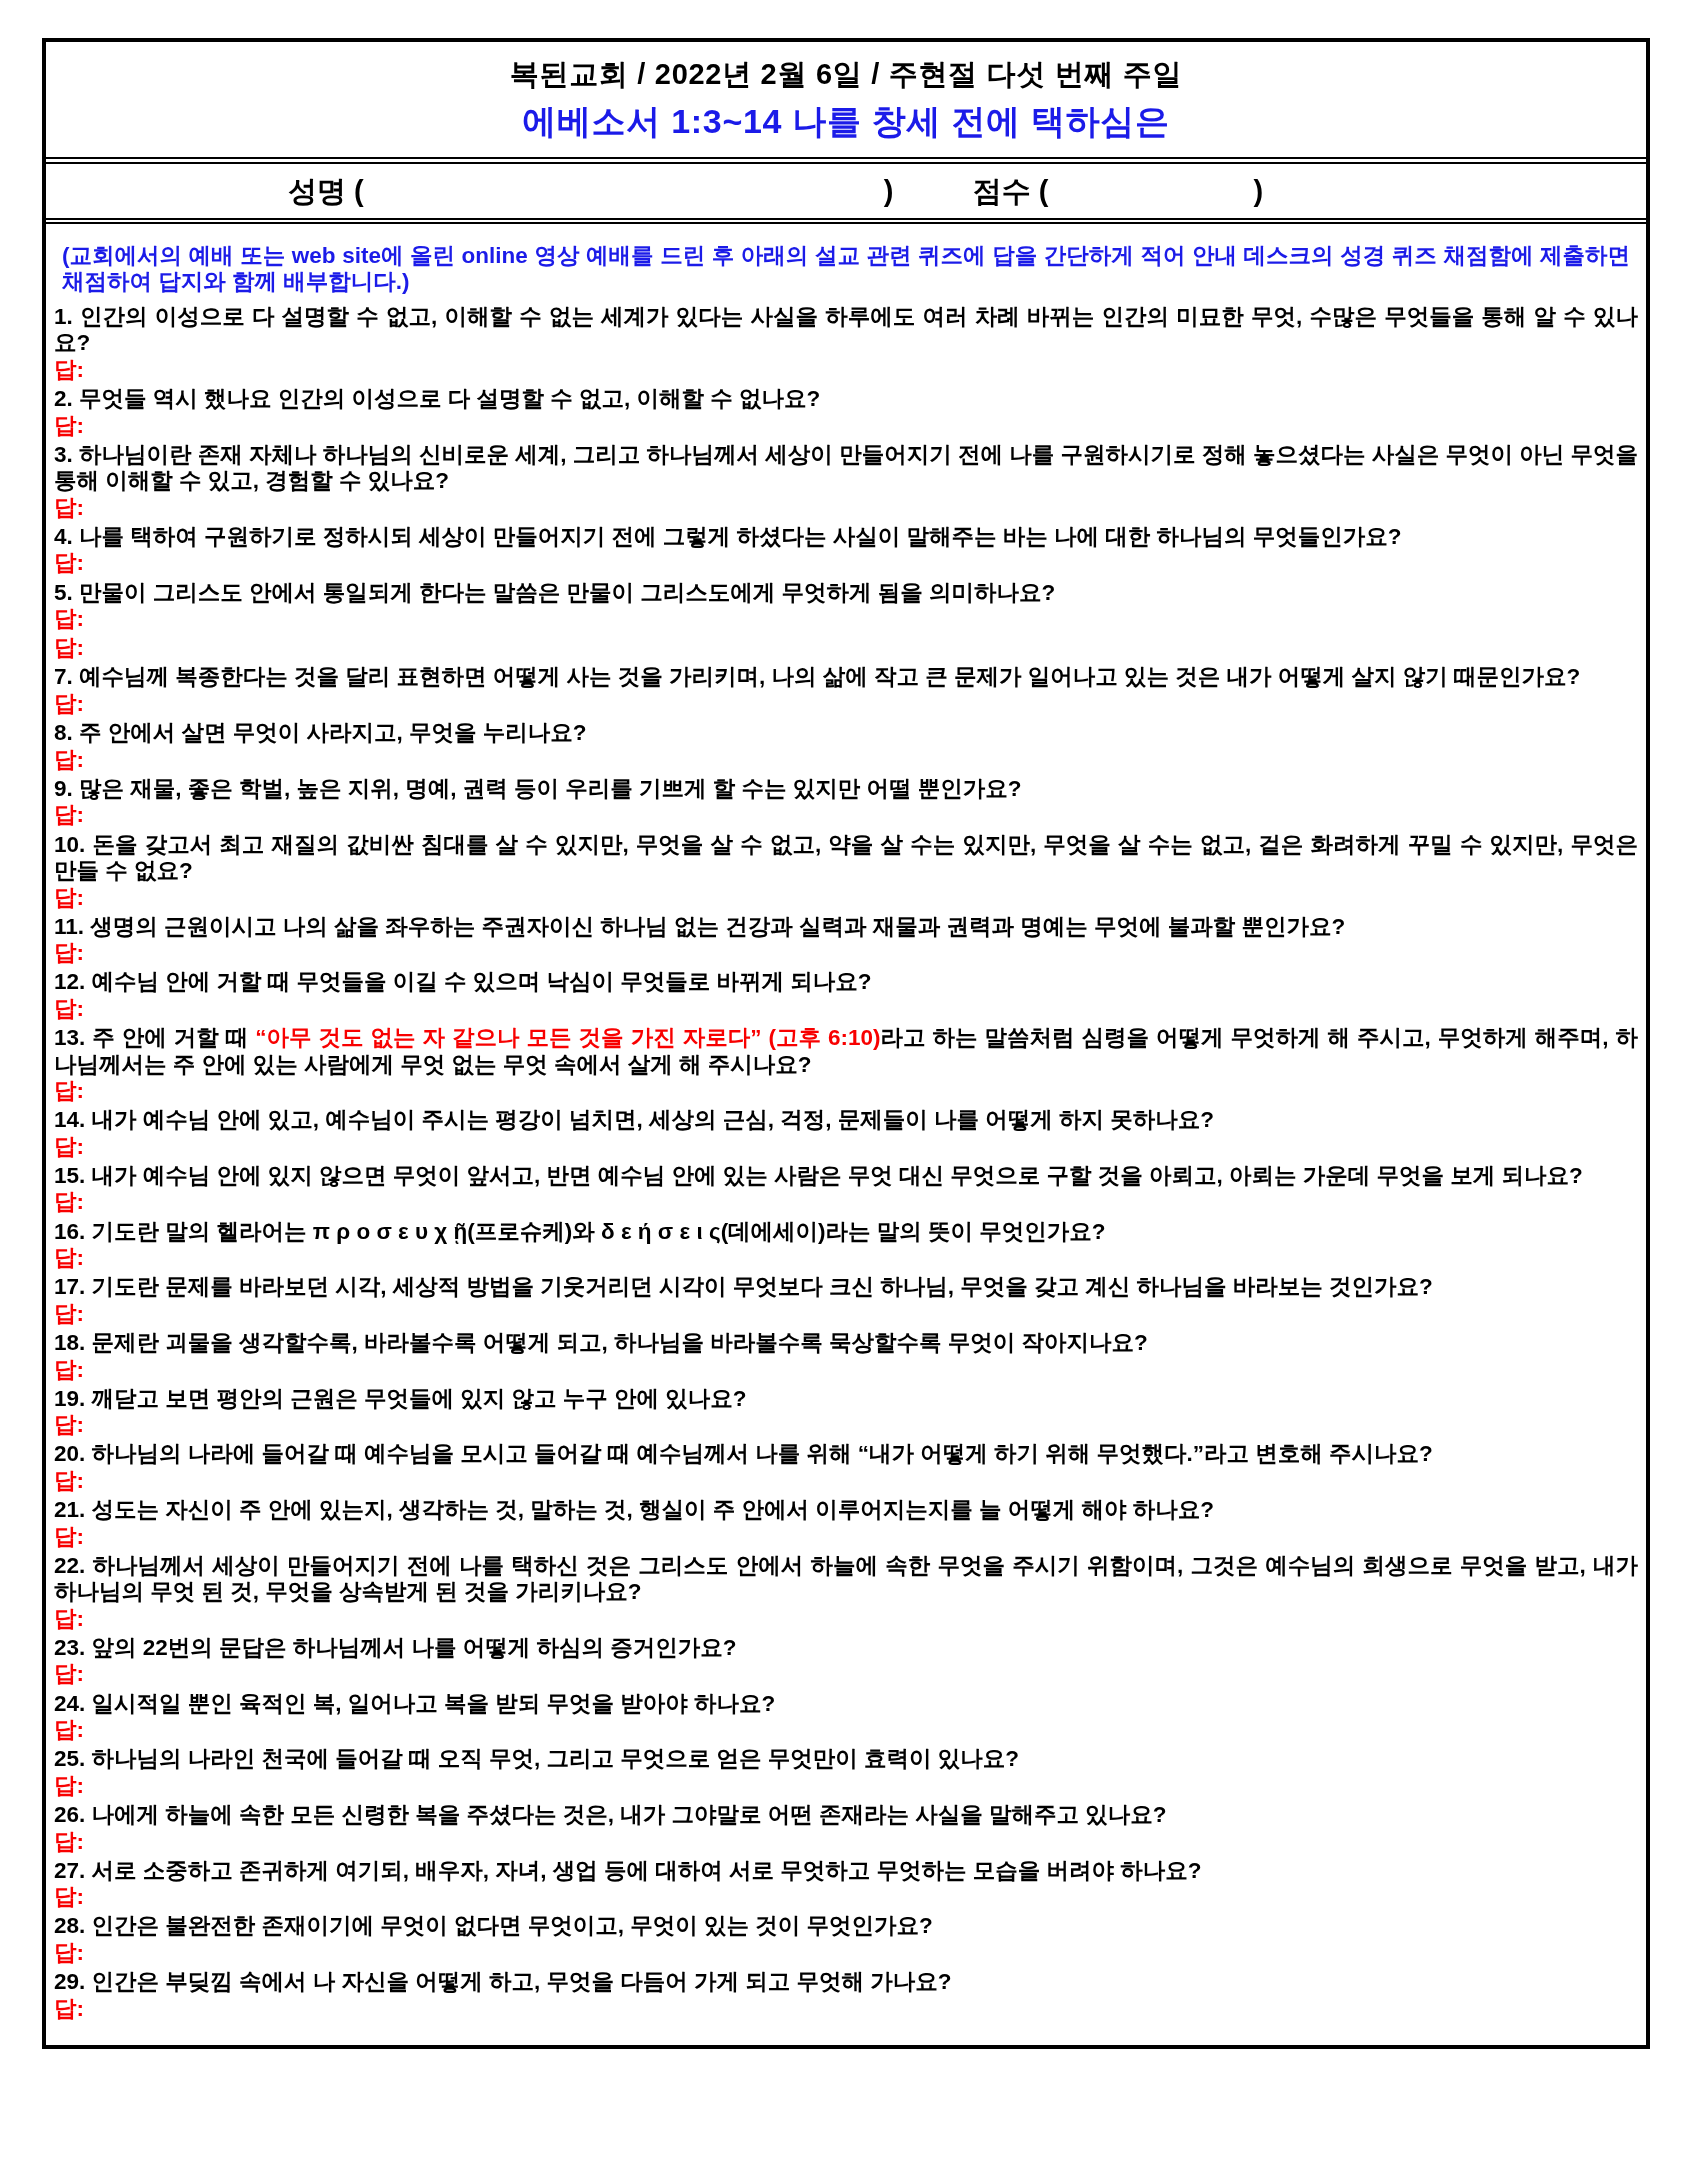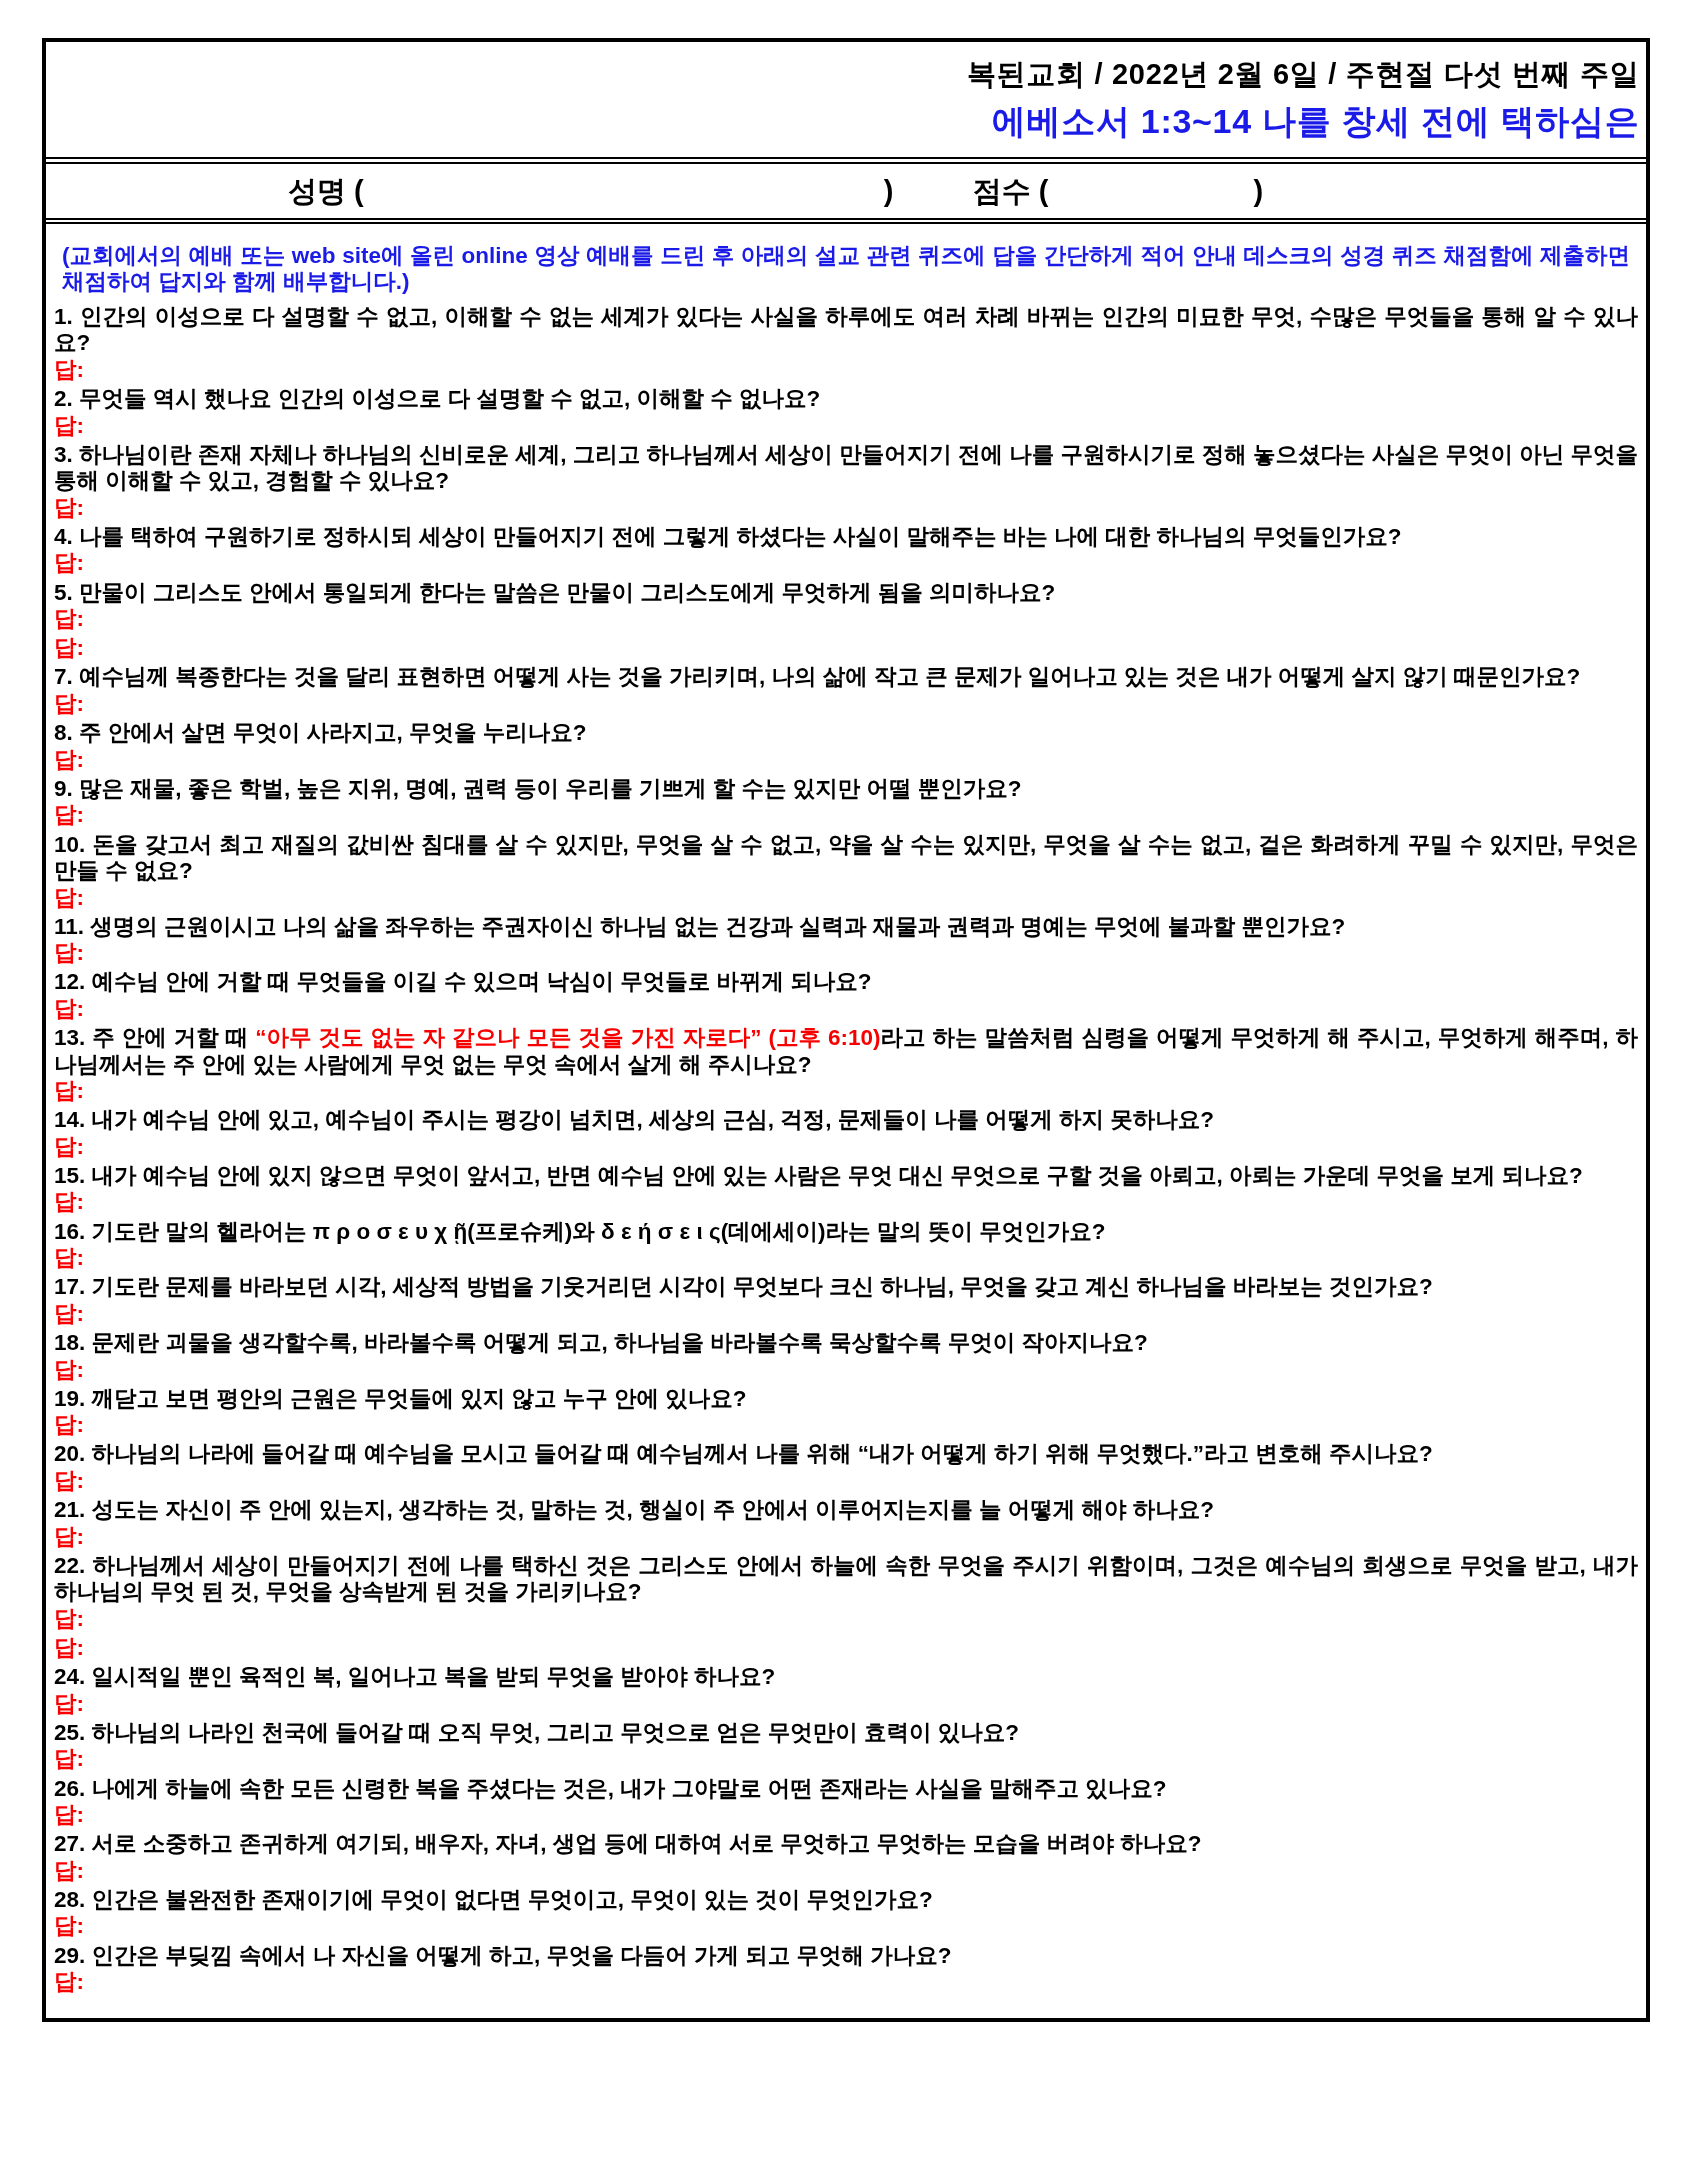--- a/index.html
+++ b/index.html
@@ -18,21 +18,21 @@
   .sheet {
     position: absolute;
     left: 42px;
     top: 38px;
     width: 1608px;
     border: 4.6px solid #000000;
     box-sizing: border-box;
     background: #ffffff;
   }
   .header {
-    text-align: right;
+    text-align: center;
     padding: 10.6px 6.6px 9.3px 6.6px;
   }
   .h1 {
     font-size: 29px;
     line-height: 42px;
     letter-spacing: 0.7px;
     color: #000000;
   }
   .h2 {
     font-size: 34px;
@@ -183,20 +183,21 @@
         </div>
         <div class="qa">
           <div class="q">21. <span>성도는 자신이 주 안에 있는지, 생각하는 것, 말하는 것, 행실이 주 안에서 이루어지는지를 늘 어떻게 해야 하나요?</span></div>
           <div class="ans">답:</div>
         </div>
         <div class="qa">
           <div class="q">22. <span>하나님께서 세상이 만들어지기 전에 나를 택하신 것은 그리스도 안에서 하늘에 속한 무엇을 주시기 위함이며, 그것은 예수님의 희생으로 무엇을 받고, 내가 하나님의 무엇 된 것, 무엇을 상속받게 된 것을 가리키나요?</span></div>
           <div class="ans">답:</div>
         </div>
         <div class="qa">
+          <div class="q">23. <span>앞의 22번의 문답은 하나님께서 나를 어떻게 하심의 증거인가요?</span></div>
           <div class="ans">답:</div>
         </div>
         <div class="qa">
           <div class="q">24. <span>일시적일 뿐인 육적인 복, 일어나고 복을 받되 무엇을 받아야 하나요?</span></div>
           <div class="ans">답:</div>
         </div>
         <div class="qa">
           <div class="q">25. <span>하나님의 나라인 천국에 들어갈 때 오직 무엇, 그리고 무엇으로 얻은 무엇만이 효력이 있나요?</span></div>
           <div class="ans">답:</div>
         </div>

